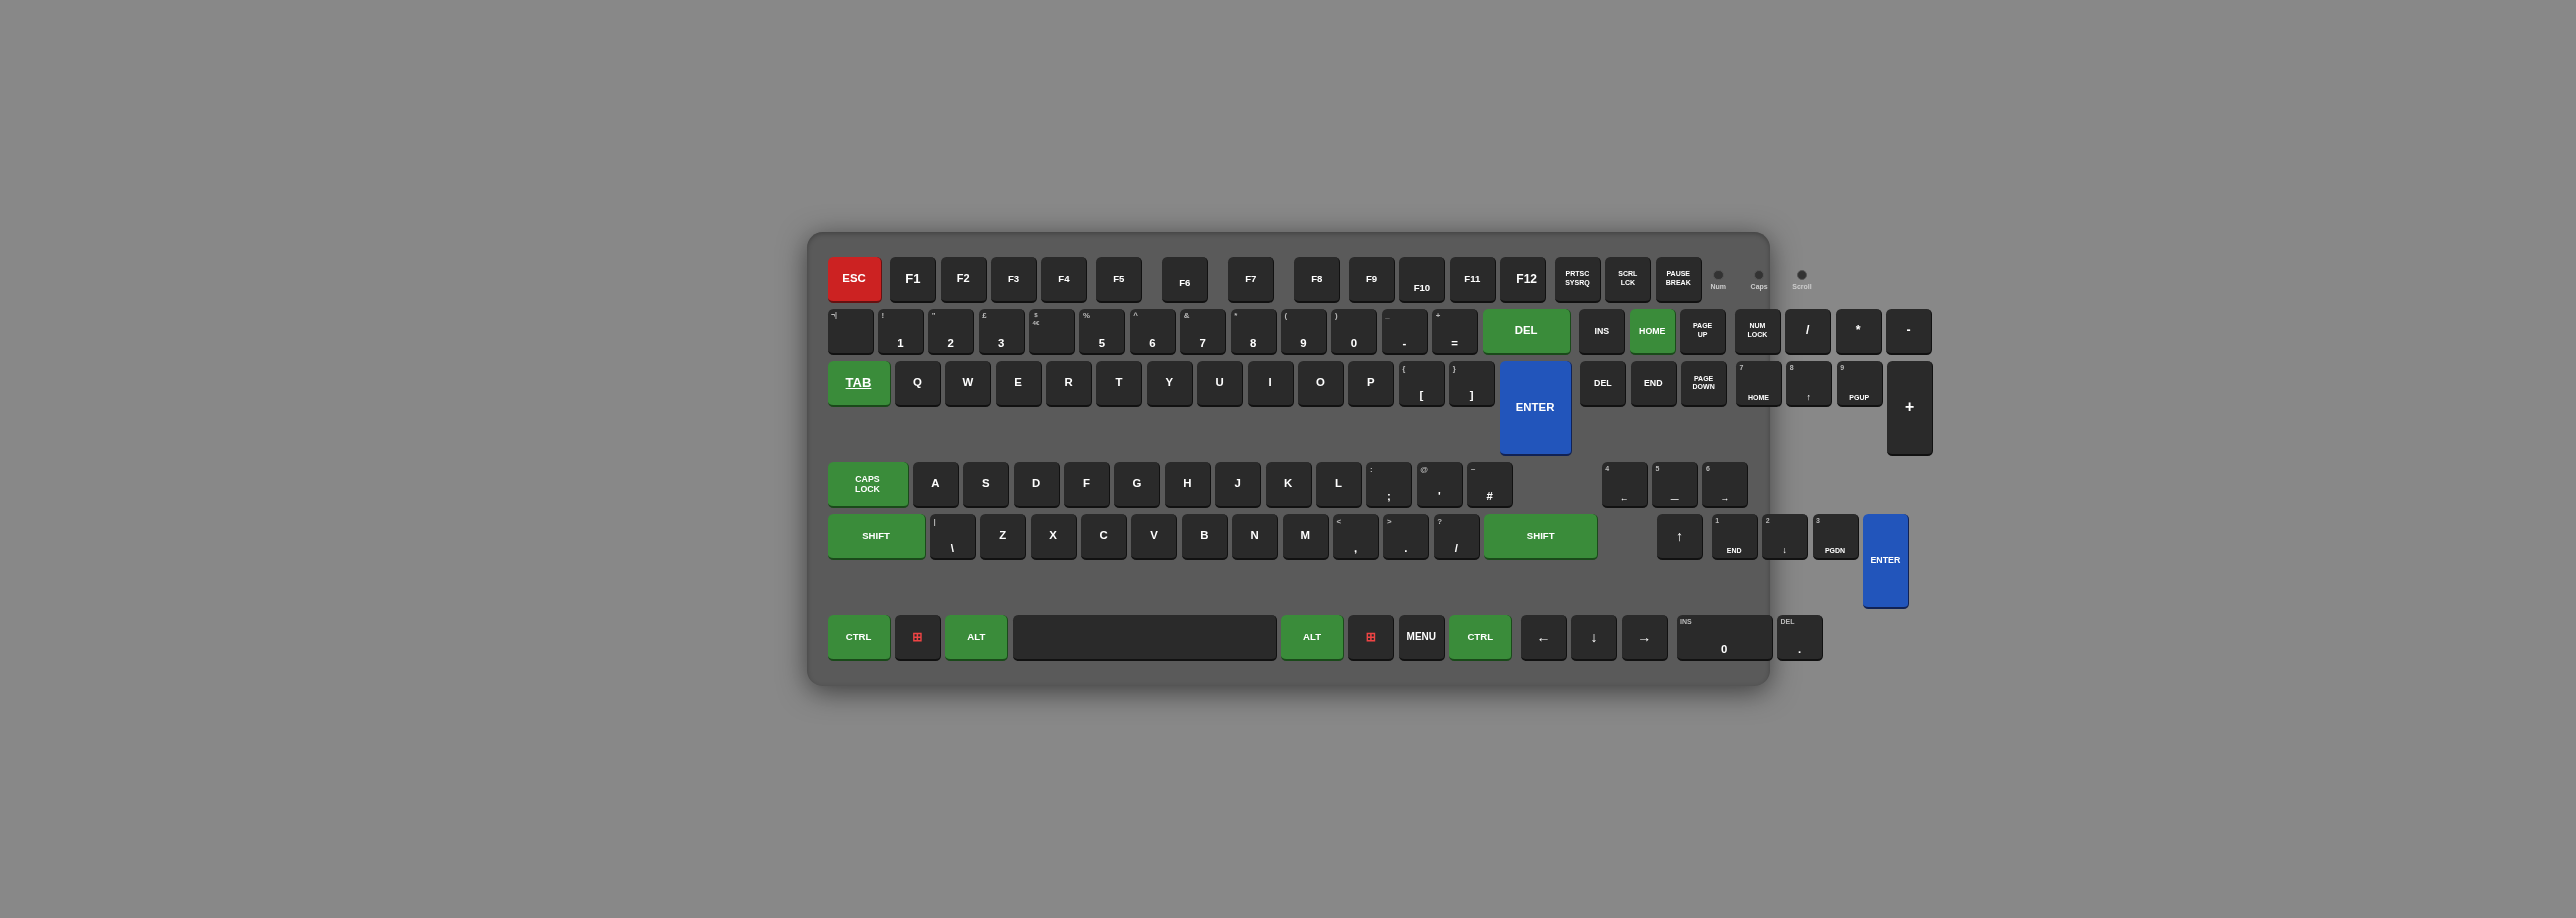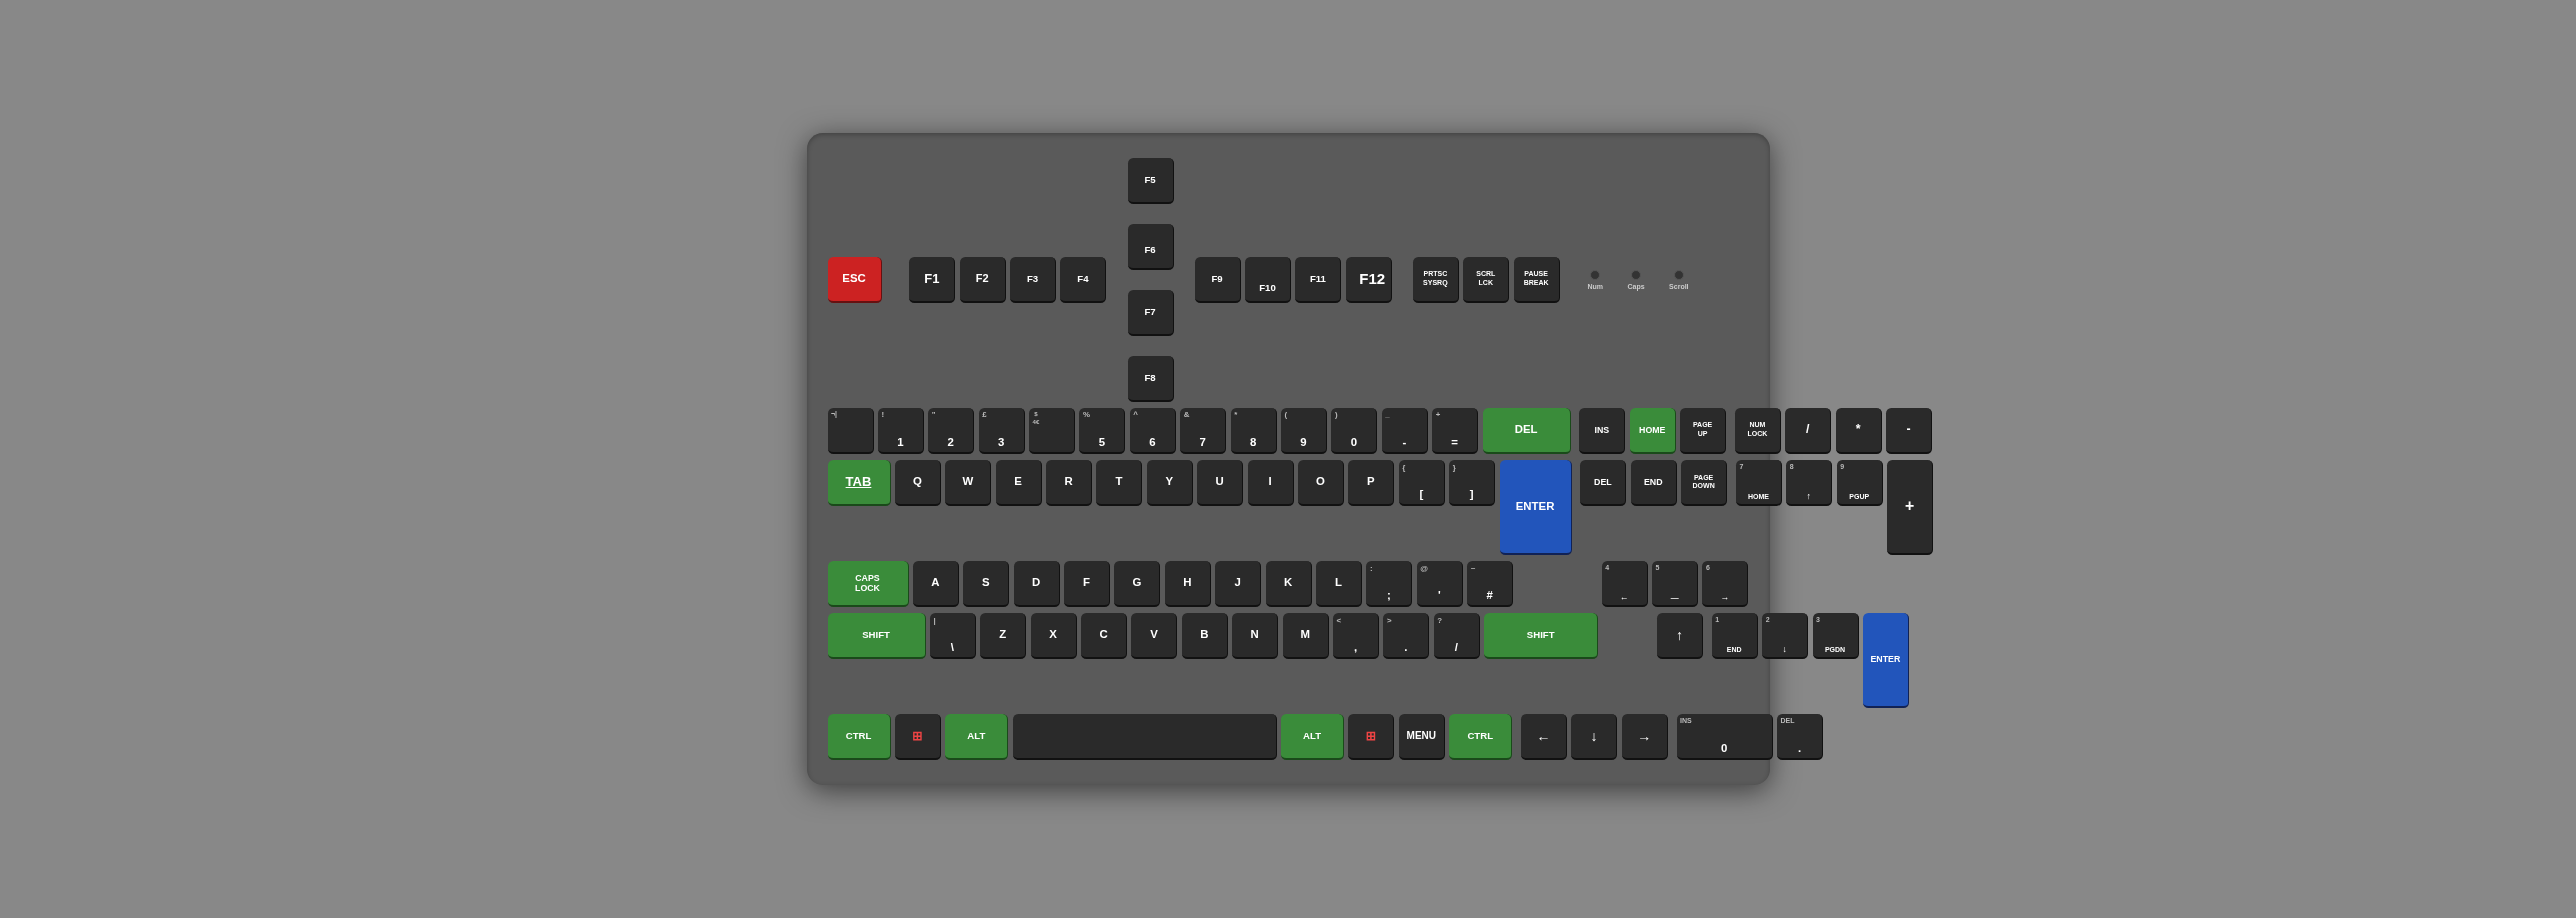--- a/index.html
+++ b/index.html
@@ -99,21 +99,21 @@
         </div>
       <div class="key k1">
           <span style="font-size:9.6px;text-align:center;">F3</span>
         </div>
       <div class="key k1">
           <span style="font-size:9.6px;">F4</span>
         </div>
     </div>
     <div class="section-gap" style="width:12.3px;"></div>
 
-    <div class="row" style="gap:20px;flex-direction:column;">
+    <div class="row" style="gap:20px;">
       <div class="key k1">
           <span style="font-size:9.6px;">F5</span>
         </div>
       <div class="key k1">
           <span style="font-size:9.6px;margin-top:7px;">F6</span>
         </div>
       <div class="key k1">
           <span style="font-size:9.6px;">F7</span>
         </div>
       <div class="key k1">
@@ -126,21 +126,21 @@
       <div class="key k1">
           <span style="font-size:9.6px;">F9</span>
         </div>
       <div class="key k1">
           <span style="font-size:9.6px;margin-top:18px;">F10</span>
         </div>
       <div class="key k1">
           <span style="font-size:9.6px;">F11</span>
         </div>
       <div class="key k1">
-          <span style="font-size:15px;padding-left:8px;">F12</span>
+          <span style="font-size:12px;padding-left:8px;">F12</span>
         </div>
     </div>
     <div class="section-gap" style="width:12.3px;"></div>
 
     <div class="row" style="gap:4.4px;">
       <div class="key k1" style="font-size:7px; font-weight:bold; text-align:center; line-height:1.2;">PRTSC<br>SYSRQ</div>
       <div class="key k1" style="font-size:7px; font-weight:bold; text-align:center; line-height:1.2;">SCRL<br>LCK</div>
       <div class="key k1" style="font-size:7px; font-weight:bold; text-align:center; line-height:1.2;">PAUSE<br>BREAK</div>
     </div>
     <div class="section-gap" style="width:19px;"></div>

